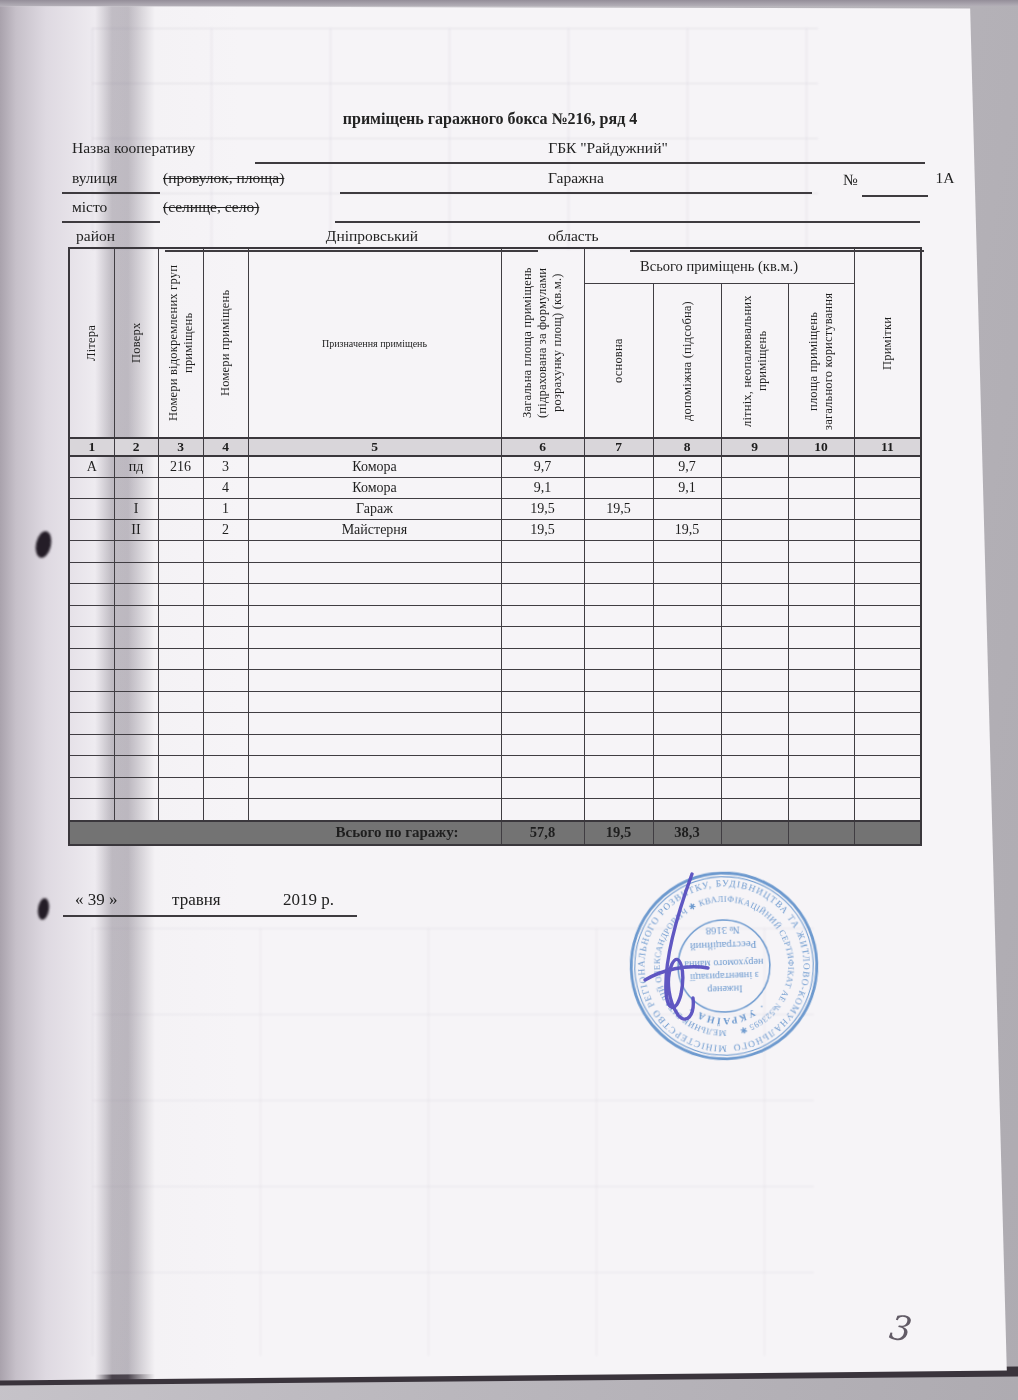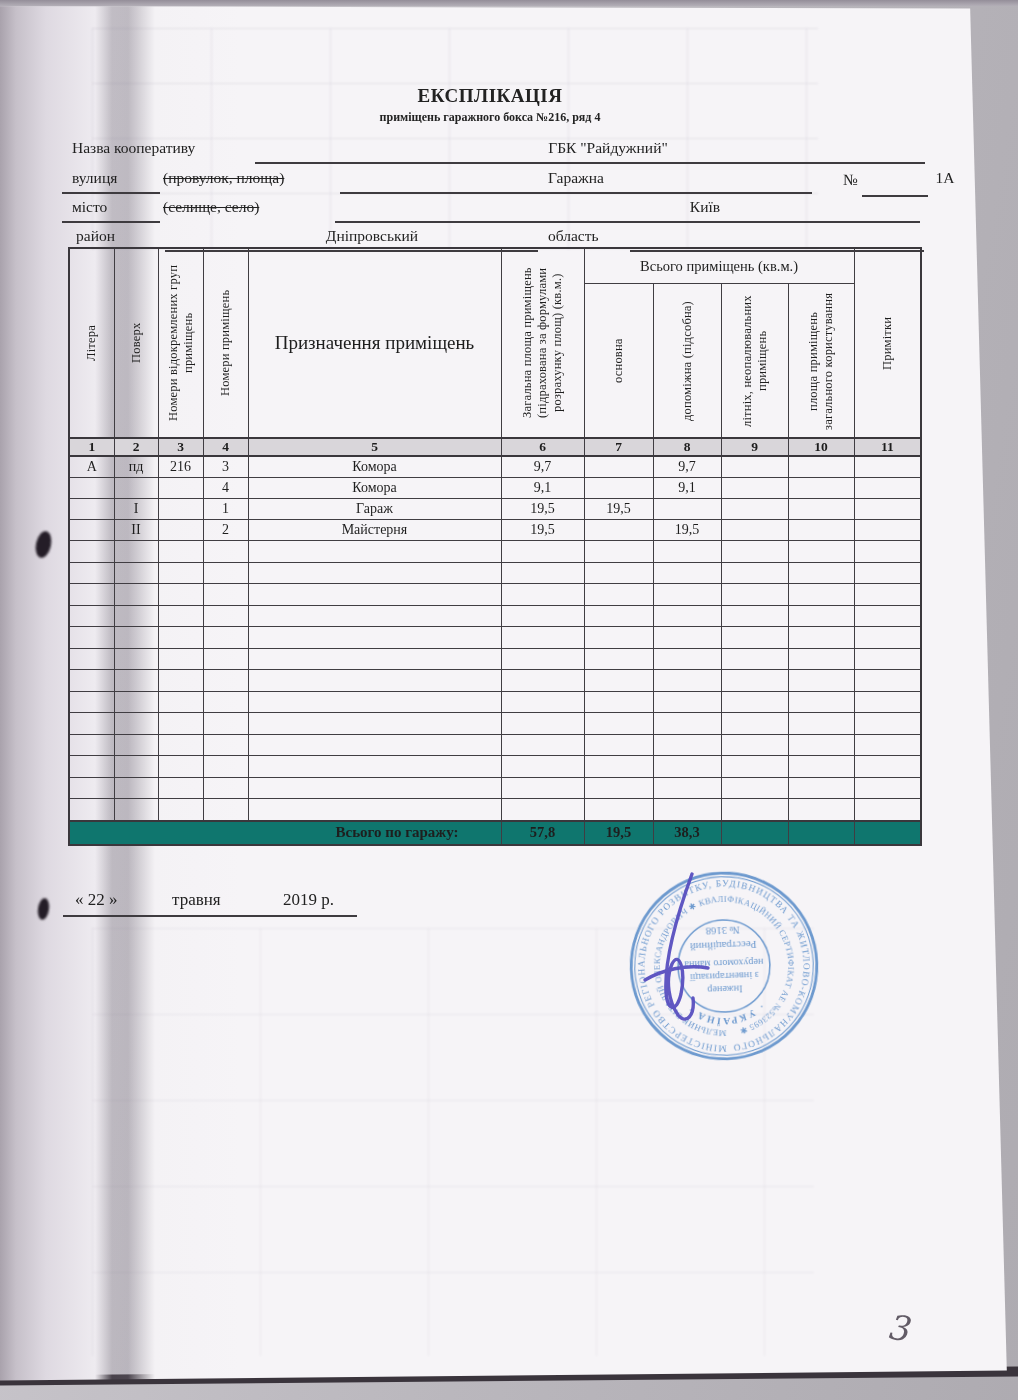--- a/index.html
+++ b/index.html
@@ -30,43 +30,43 @@
       repeating-linear-gradient(to right,rgba(135,125,150,.5) 0 1px,transparent 1px 168px);}
   .hole{background:#241d27;border-radius:50%;filter:blur(1px);z-index:6;}
   .hole1{left:36px;top:531px;width:15px;height:27px;transform:rotate(12deg);}
   .hole2{left:38px;top:898px;width:11px;height:22px;transform:rotate(8deg);}
 
   .content{left:0;top:0;width:1018px;height:1400px;z-index:5;color:#222;}
 
   
   .title{left:0;top:85px;width:980px;text-align:center;font-weight:bold;
     font-size:19px;letter-spacing:.5px;}
-  .subtitle{left:0;top:110px;width:980px;text-align:center;font-weight:bold;font-size:12px;}
+  .subtitle{left:0;top:110px;width:980px;text-align:center;font-weight:bold;font-size:16px;}
   .flabel{font-size:15.5px;text-align:right;}
   .fvalue{font-size:15.5px;text-align:center;}
   .fhint{font-size:15.5px;text-decoration:line-through;}
   .uline{height:2px;background:#3e3b3f;}
 
   
   table.main{position:absolute;left:68px;top:247px;width:852px;
     border-collapse:collapse;table-layout:fixed;}
   table.main th,table.main td{border:1.5px solid #403d42;padding:0;text-align:center;
     vertical-align:middle;font-weight:normal;color:#1e1e1e;}
   table.main{border:2.5px solid #3a373c;}
   th.group{height:34px;font-size:14.5px;}
   .vert{writing-mode:vertical-rl;transform:rotate(180deg);margin:0 auto;
     font-size:12.5px;line-height:1.18;text-align:center;letter-spacing:.2px;}
   .v-tall{height:188px;}
   .v-sub{height:152px;}
-  th.purpose{font-size:19px;}
+  th.purpose{font-size:10px;}
   tr.numsrow td{height:15px;background:#d9d6da;font-weight:bold;font-size:13.5px;
     border-top:2px solid #3a373c;border-bottom:2px solid #3a373c;}
   tbody.data td{height:20px;font-size:14px;}
   tbody.empty td{height:20.5px;}
-  tr.totalrow td{height:22px;background:#0f766e;font-weight:bold;font-size:14.5px;
+  tr.totalrow td{height:22px;background:#737373;font-weight:bold;font-size:14.5px;
     border-top:2.2px solid #3a373c;border-bottom:2.2px solid #3a373c;}
   tr.totalrow td.tlabel{text-align:right;padding-right:42px;font-size:15px;}
 
   
   .dateline{font-size:17px;}
   .stamp{left:622px;top:864px;width:204px;height:204px;z-index:5;
     transform:rotate(178deg);opacity:.82;filter:blur(.3px);}
   .sig{left:600px;top:852px;width:210px;height:220px;z-index:6;opacity:.95;}
   .pagenum{left:890px;top:1308px;font-size:34px;font-style:italic;color:#625b66;
     transform:rotate(9deg);font-family:"DejaVu Serif",serif;z-index:5;}
@@ -77,40 +77,38 @@
 <div class="abs top-edge"></div>
 <div class="abs bottom-band"></div>
 <div class="abs paper"></div>
 <div class="abs ghost ghost-top"></div>
 <div class="abs ghost ghost-bottom"></div>
 <div class="abs hole hole1"></div>
 <div class="abs hole hole2"></div>
 
 <div class="abs content">
 
-  <div class="abs title">ЕКСПЛІКАЦІЯ</div>
   <div class="abs subtitle">приміщень гаражного бокса №216, ряд 4</div>
 
   <div class="abs flabel" style="left:72px;top:139px">Назва кооперативу</div>
   <div class="abs fvalue" style="left:258px;top:139px;width:700px">ГБК "Райдужний"</div>
   <div class="abs uline" style="left:255px;top:162px;width:670px"></div>
 
   <div class="abs flabel" style="left:72px;top:169px">вулиця</div>
   <div class="abs uline" style="left:62px;top:192px;width:98px"></div>
   <div class="abs fhint" style="left:163px;top:169px">(провулок, площа)</div>
   <div class="abs fvalue" style="left:340px;top:169px;width:472px">Гаражна</div>
   <div class="abs uline" style="left:340px;top:192px;width:472px"></div>
   <div class="abs flabel" style="left:843px;top:171px">№</div>
   <div class="abs fvalue" style="left:912px;top:169px;width:66px">1А</div>
   <div class="abs uline" style="left:862px;top:195px;width:66px"></div>
 
   <div class="abs flabel" style="left:72px;top:198px">місто</div>
   <div class="abs uline" style="left:62px;top:221px;width:98px"></div>
   <div class="abs fhint" style="left:163px;top:198px">(селище, село)</div>
-  <div class="abs fvalue" style="left:505px;top:198px;width:400px">Київ</div>
   <div class="abs uline" style="left:335px;top:221px;width:585px"></div>
 
   <div class="abs flabel" style="left:76px;top:227px">район</div>
   <div class="abs fvalue" style="left:172px;top:227px;width:400px">Дніпровський</div>
   <div class="abs uline" style="left:165px;top:250px;width:373px"></div>
   <div class="abs flabel" style="left:548px;top:227px">область</div>
   <div class="abs uline" style="left:630px;top:250px;width:294px"></div>
 
   <table class="main">
     <colgroup>
@@ -408,21 +406,21 @@
         <td>57,8</td>
         <td>19,5</td>
         <td>38,3</td>
         <td></td>
           <td></td>
           <td></td>
       </tr>
     </tbody>
   </table>
 
-  <div class="abs dateline" style="left:75px;top:890px">« 22 »</div>
+  <div class="abs dateline" style="left:75px;top:890px">« 39 »</div>
   <div class="abs dateline" style="left:172px;top:890px">травня</div>
   <div class="abs dateline" style="left:283px;top:890px">2019 р.</div>
   <div class="abs uline" style="left:63px;top:915px;width:294px"></div>
 
   <div class="abs pagenum">3</div>
 </div>
 
 <svg class="abs stamp" viewBox="0 0 200 200">
   <g fill="none" stroke="#4f86c6">
     <circle cx="100" cy="100" r="91" stroke-width="2.8"></circle>

